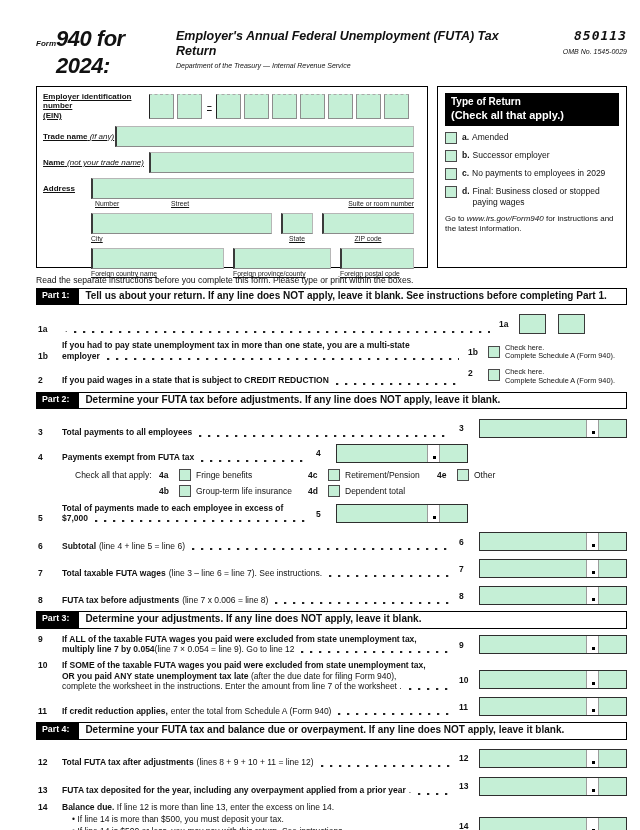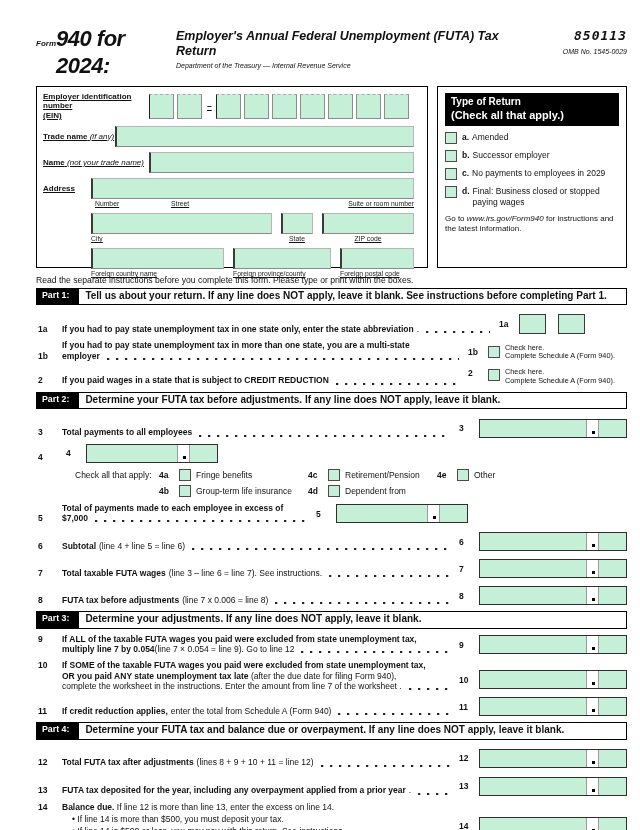--- a/index.html
+++ b/index.html
@@ -233,21 +233,20 @@
   <div class="readline">Read the separate instructions before you complete this form. Please type or print within the boxes.</div>
 
   <div class="part-bar">
     <span class="part-label">Part 1:</span>
     <span class="part-title">Tell us about your return. If any line does NOT apply, leave it blank. See instructions before completing Part 1.</span>
   </div>
 
   <div class="line" style="margin-top:9px">
     <div class="lnum">1a</div>
     <div class="ltxt">
-      <span class="b">If you had to pay state unemployment tax in one state only, enter the state abbreviation</span>
       <span class="r">.</span>
       <span class="dots"></span>
     </div>
     <div class="refcol">
       <span class="ref">1a</span>
       <span class="sbox"></span>
       <span class="sbox" style="margin-right:42px"></span>
     </div>
   </div>
 
@@ -302,20 +301,24 @@
       <span class="amt">
           <span class="d"></span>
           <span class="sep"></span>
           <span class="c"></span>
         </span>
     </div>
   </div>
 
   <div class="line">
     <div class="lnum">4</div>
+    <div class="ltxt" style="max-width:250px">
+      <span class="b">Payments exempt from FUTA tax</span>
+      <span class="dots"></span>
+    </div>
     <div class="refcol" style="flex:1">
       <span class="ref">4</span>
       <span class="amt inline">
           <span class="d"></span>
           <span class="sep"></span>
           <span class="c"></span>
         </span>
     </div>
   </div>
 
@@ -332,21 +335,21 @@
       <span class="cb"></span>
       <span>Other</span>
     </div>
     <div class="chkrow">
       <span class="pfx"></span>
       <span class="k">4b</span>
       <span class="cb"></span>
       <span class="v1">Group-term life insurance</span>
       <span class="k">4d</span>
       <span class="cb"></span>
-      <span>Dependent from</span>
+      <span>Dependent total</span>
     </div>
   </div>
 
   <div class="line bottom">
     <div class="lnum" style="align-self:flex-end">5</div>
     <div class="lblock" style="max-width:250px">
       <div style="font-weight:bold">Total of payments made to each employee in excess of</div>
       <div class="lrow">
         <span style="font-weight:bold">$7,000</span>
         <span class="dots"></span>

